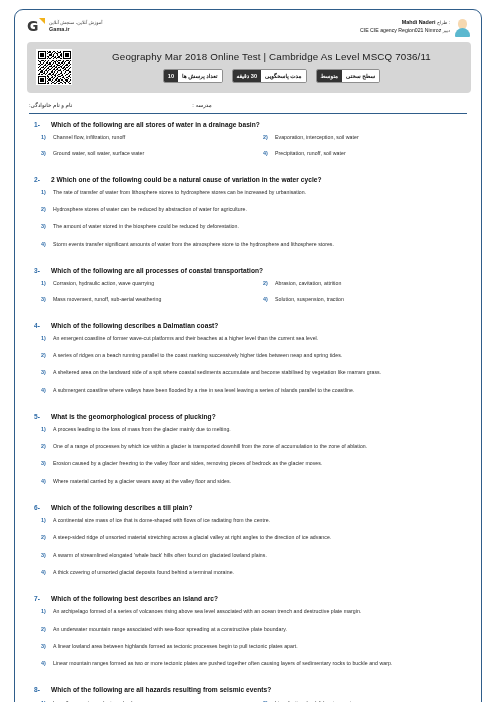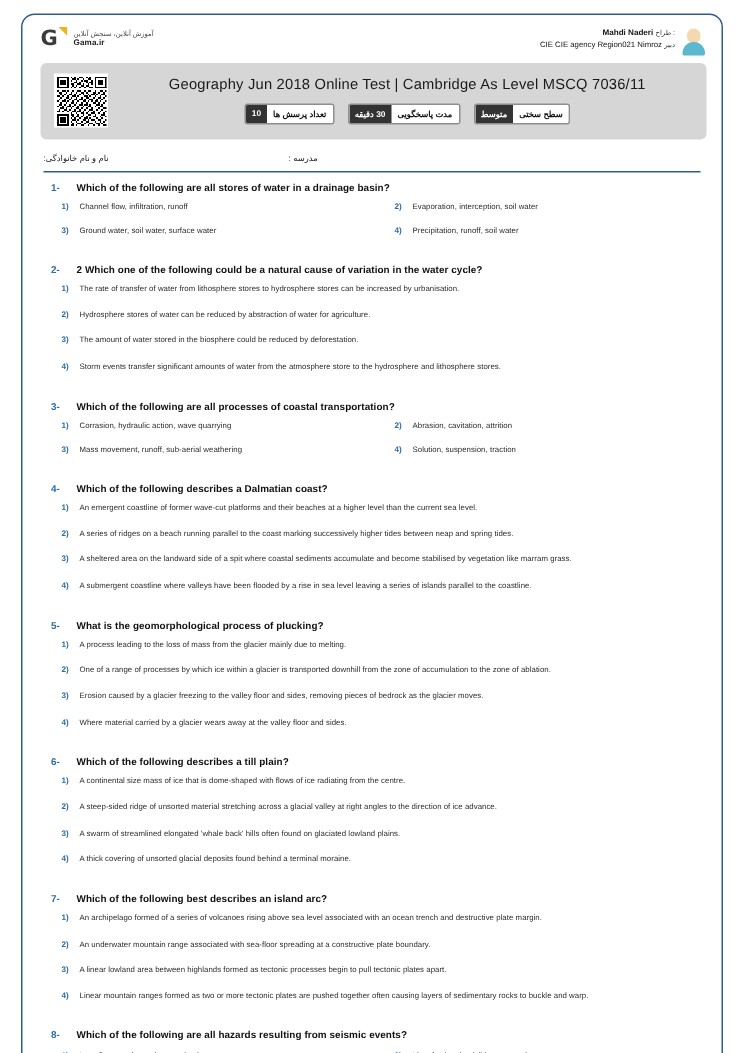--- a/index.html
+++ b/index.html
@@ -558,21 +558,21 @@
               <rect x="14" y="28" width="2" height="1"></rect>
               <rect x="18" y="28" width="1" height="1"></rect>
               <rect x="21" y="28" width="1" height="1"></rect>
               <rect x="24" y="28" width="1" height="1"></rect>
               <rect x="27" y="28" width="2" height="1"></rect>
           </g>
         </svg>
       </div>
 
       <div class="band-main">
-        <div class="test-title">Geography Jun 2018 Online Test | Cambridge As Level MSCQ 7036/11</div>
+        <div class="test-title">Geography Mar 2018 Online Test | Cambridge As Level MSCQ 7036/11</div>
         <div class="meta-row">
 
           <div class="meta-chip">
             <span class="chip-label">تعداد پرسش ها</span>
             <span class="chip-value">10</span>
           </div>
 
           <div class="meta-chip">
             <span class="chip-label">مدت پاسخگویی</span>
             <span class="chip-value">30 دقیقه</span>

